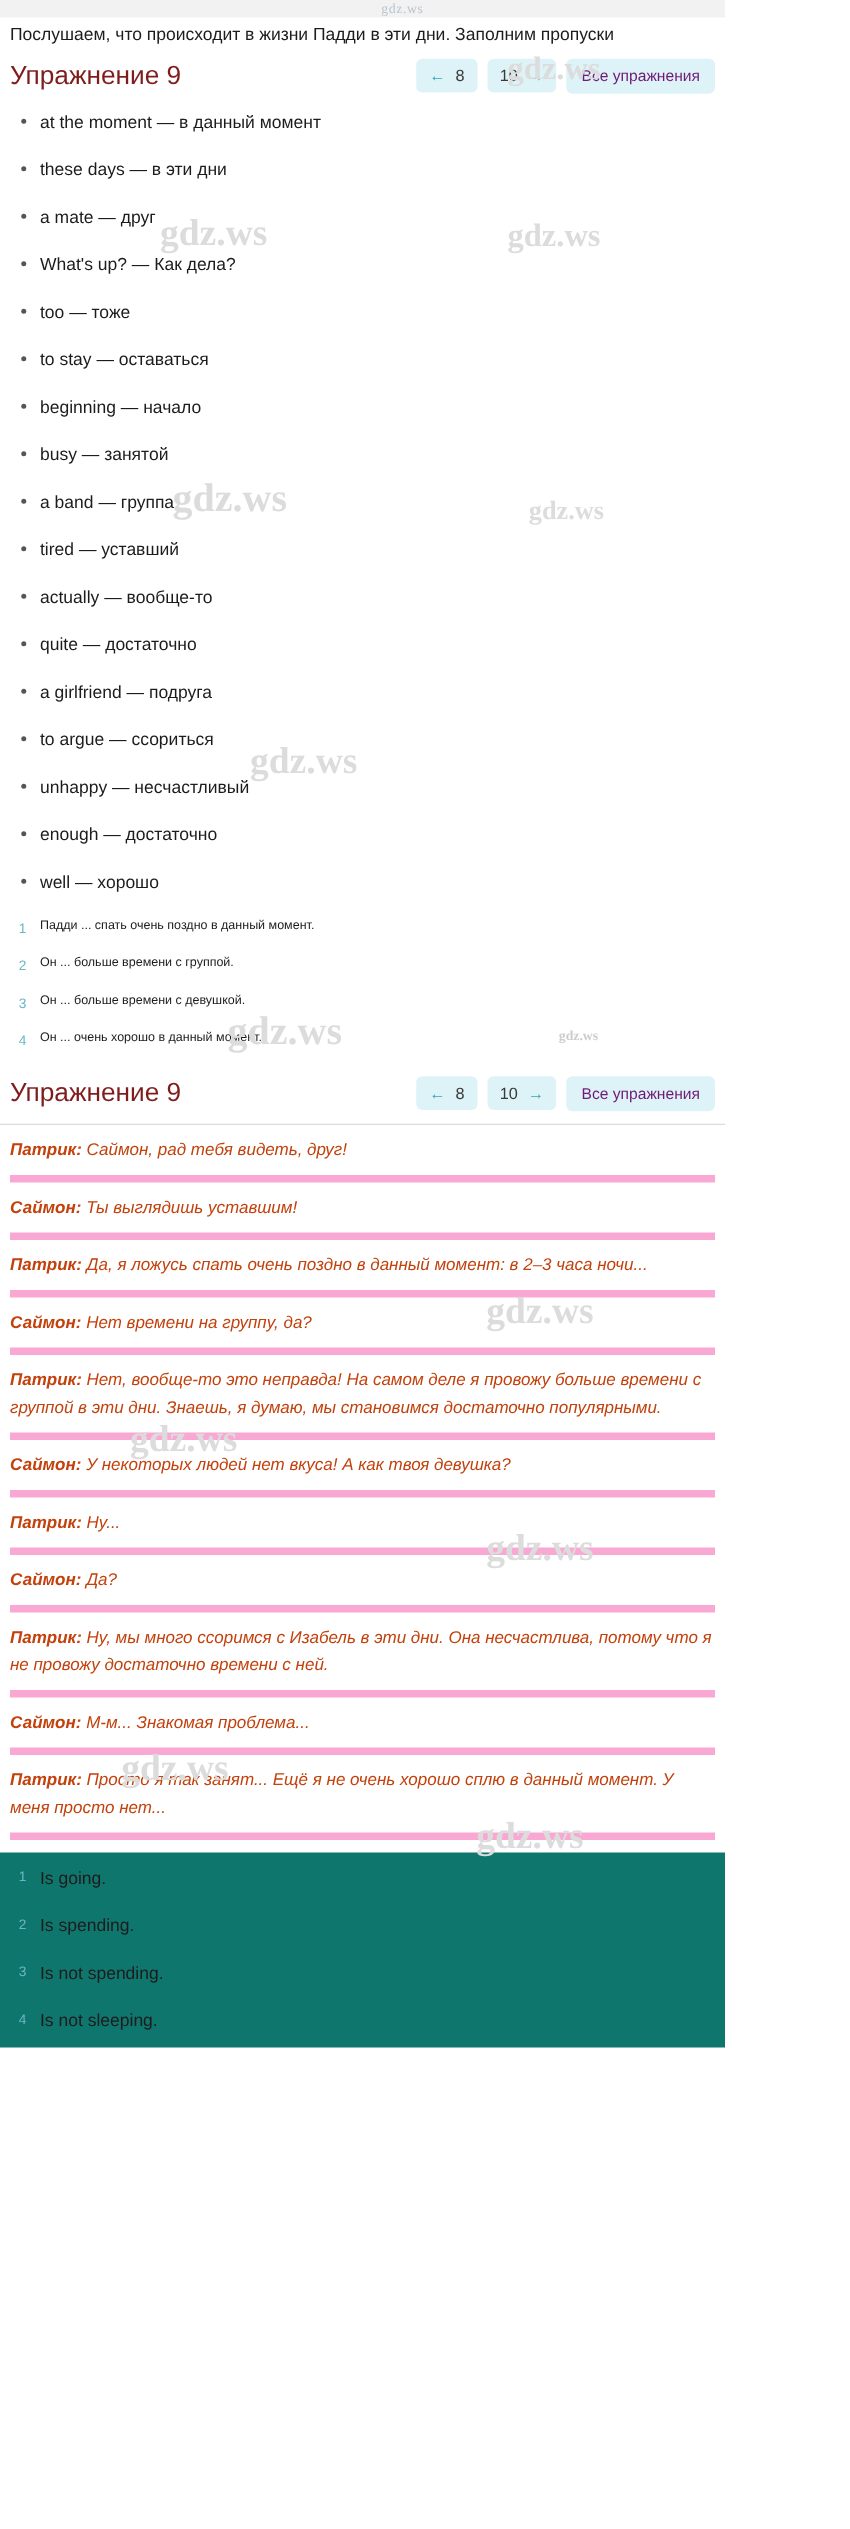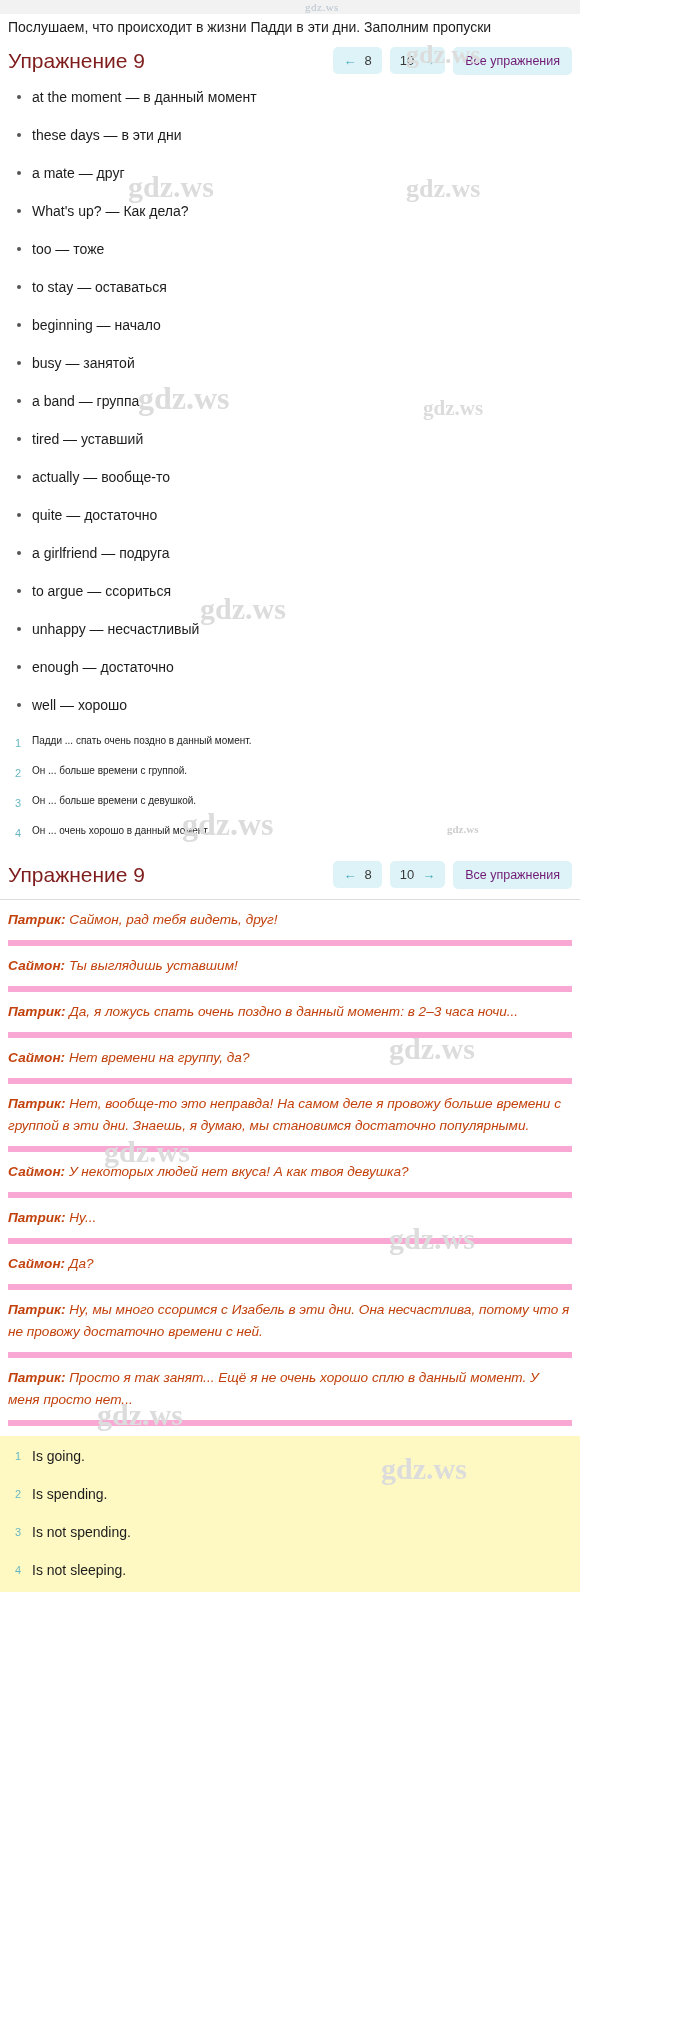--- a/index.html
+++ b/index.html
@@ -123,21 +123,21 @@
   .dline {
     font-size: 13.6px;
     color: #c2410c;
     line-height: 1.62;
     padding: 9px 0 9px 0;
     border-bottom: 6px solid #f9a8d4;
     font-style: italic;
   }
   .dline b { font-weight: bold; }
   .answers {
-    background: #fef9c3;
+    background: #0f766e;
     margin-top: 10px;
     padding: 12px 8px 10px 8px;
   }
   ol.answers-list {
     list-style: none;
     margin: 0; padding: 0;
     counter-reset: al;
   }
   ol.answers-list li {
     position: relative;
@@ -237,20 +237,21 @@
   <div class="dialog">
     <div class="dline"><b>Патрик:</b><span> Саймон, рад тебя видеть, друг!</span></div>
     <div class="dline"><b>Саймон:</b><span> Ты выглядишь уставшим!</span></div>
     <div class="dline"><b>Патрик:</b><span> Да, я ложусь спать очень поздно в данный момент: в 2–3 часа ночи...</span></div>
     <div class="dline"><b>Саймон:</b><span> Нет времени на группу, да?</span></div>
     <div class="dline"><b>Патрик:</b><span> Нет, вообще-то это неправда! На самом деле я провожу больше времени с группой в эти дни. Знаешь, я думаю, мы становимся достаточно популярными.</span></div>
     <div class="dline"><b>Саймон:</b><span> У некоторых людей нет вкуса! А как твоя девушка?</span></div>
     <div class="dline"><b>Патрик:</b><span> Ну...</span></div>
     <div class="dline"><b>Саймон:</b><span> Да?</span></div>
     <div class="dline"><b>Патрик:</b><span> Ну, мы много ссоримся с Изабель в эти дни. Она несчастлива, потому что я не провожу достаточно времени с ней.</span></div>
+    <div class="dline"><b>Саймон:</b><span> М-м... Знакомая проблема...</span></div>
     <div class="dline"><b>Патрик:</b><span> Просто я так занят... Ещё я не очень хорошо сплю в данный момент. У меня просто нет...</span></div>
   </div>
 
   <div class="answers">
     <ol class="answers-list">
       <li>Is going.</li>
       <li>Is spending.</li>
       <li>Is not spending.</li>
       <li>Is not sleeping.</li>
     </ol>

